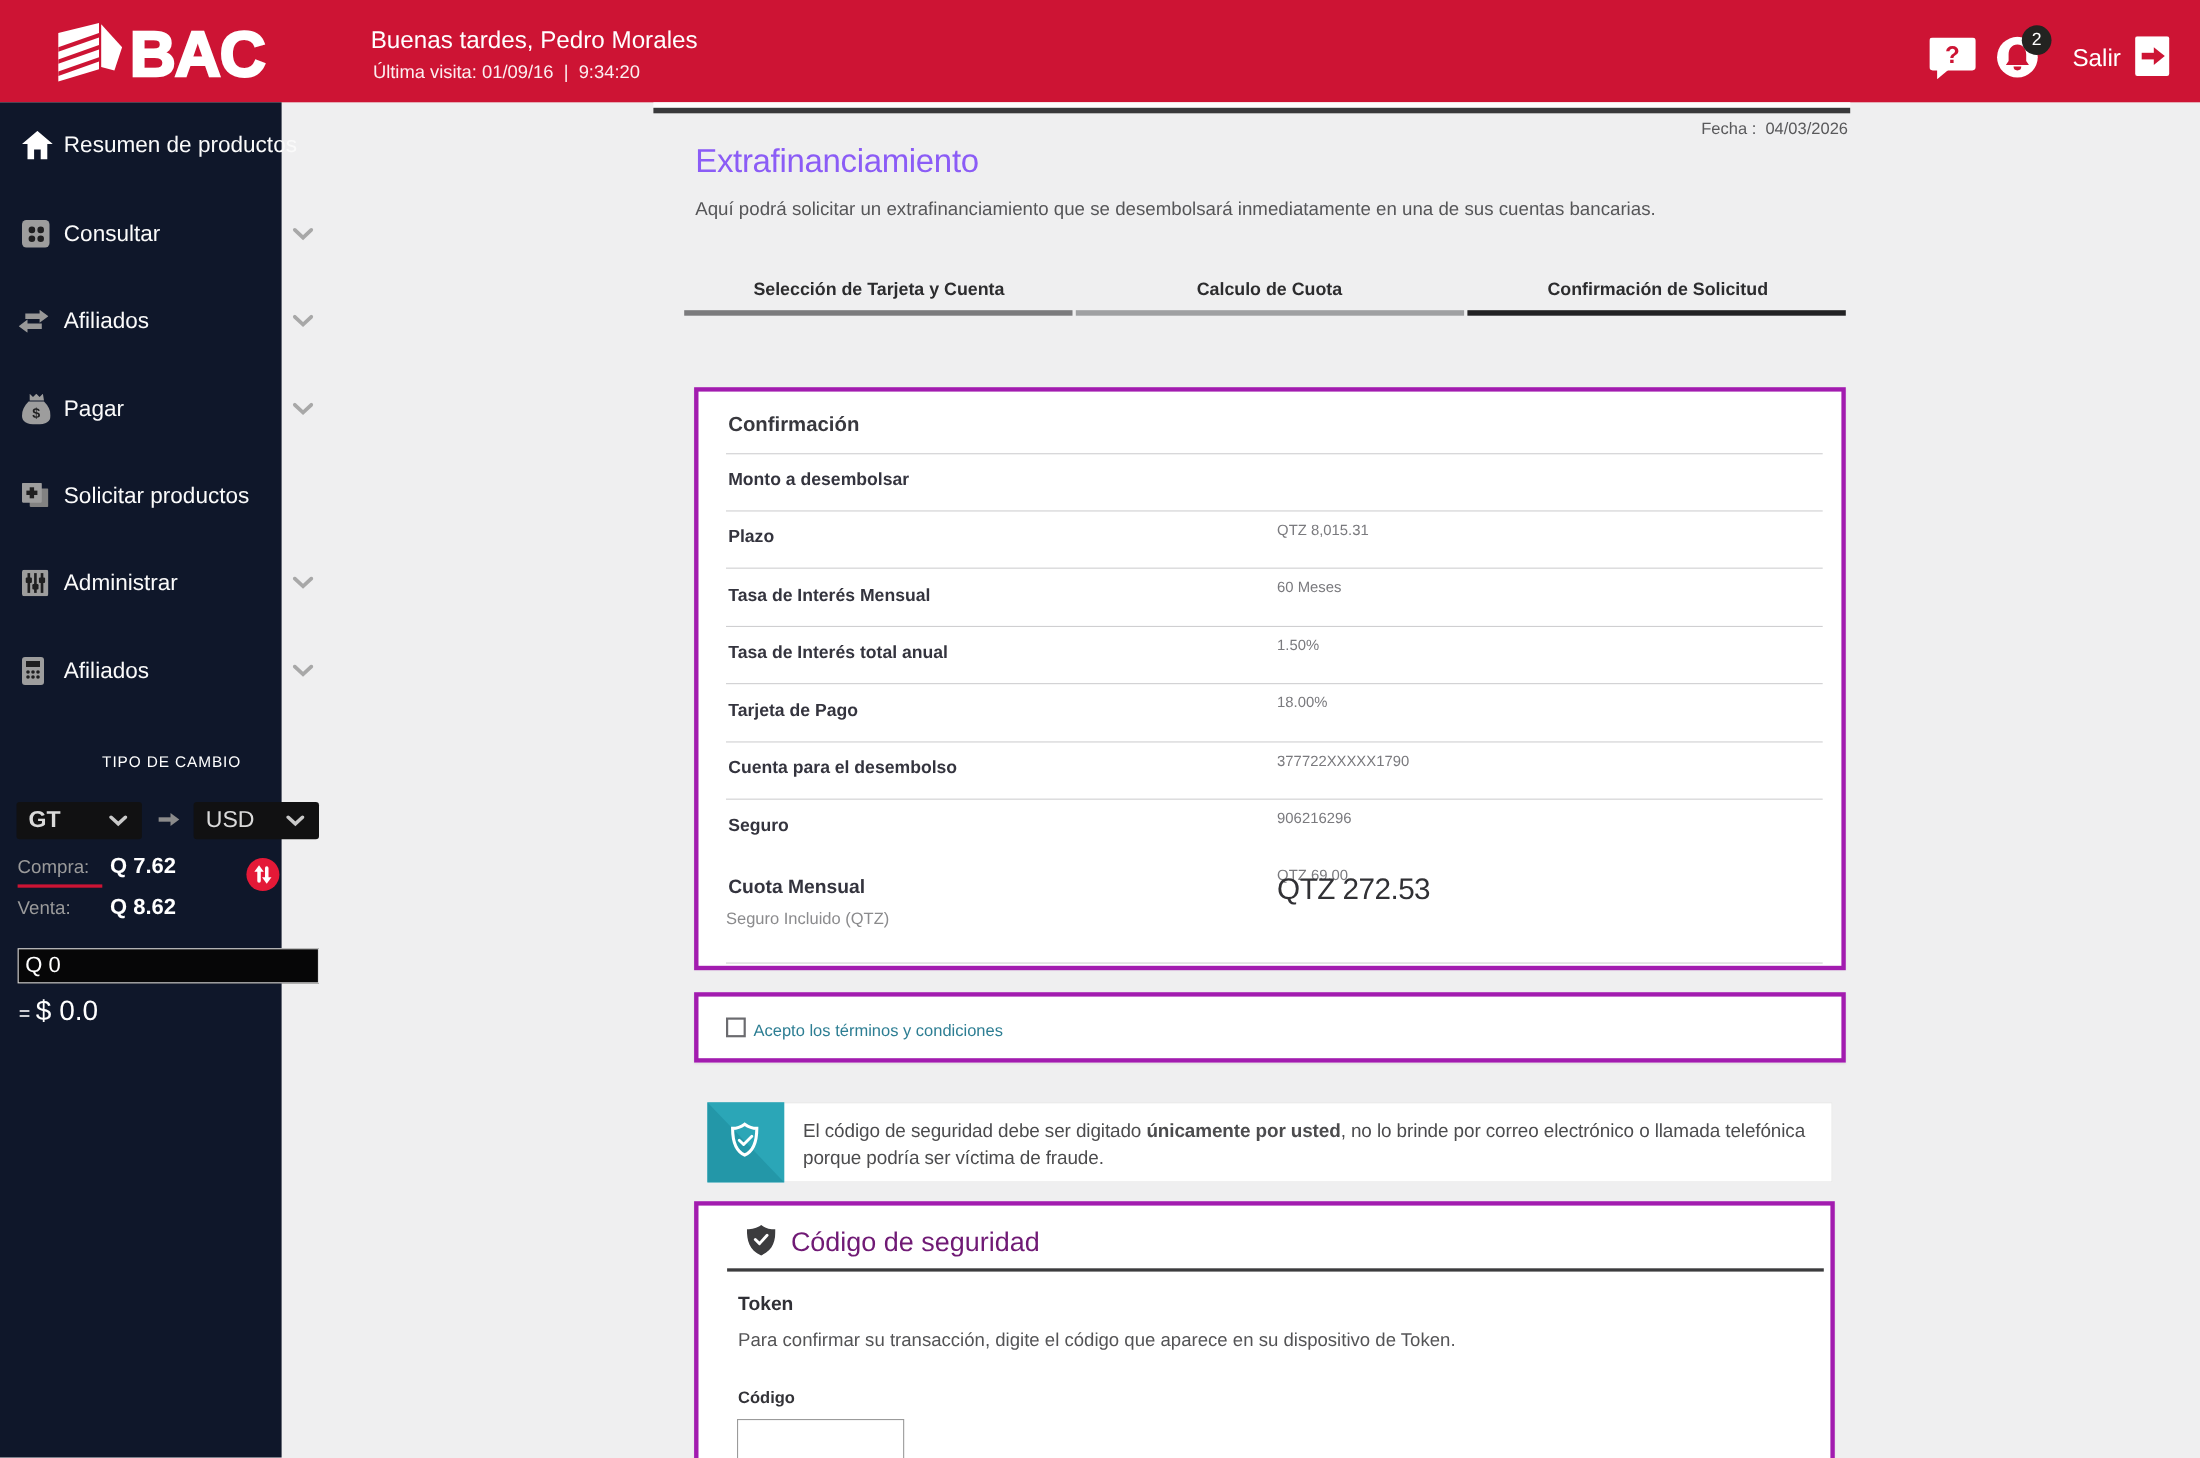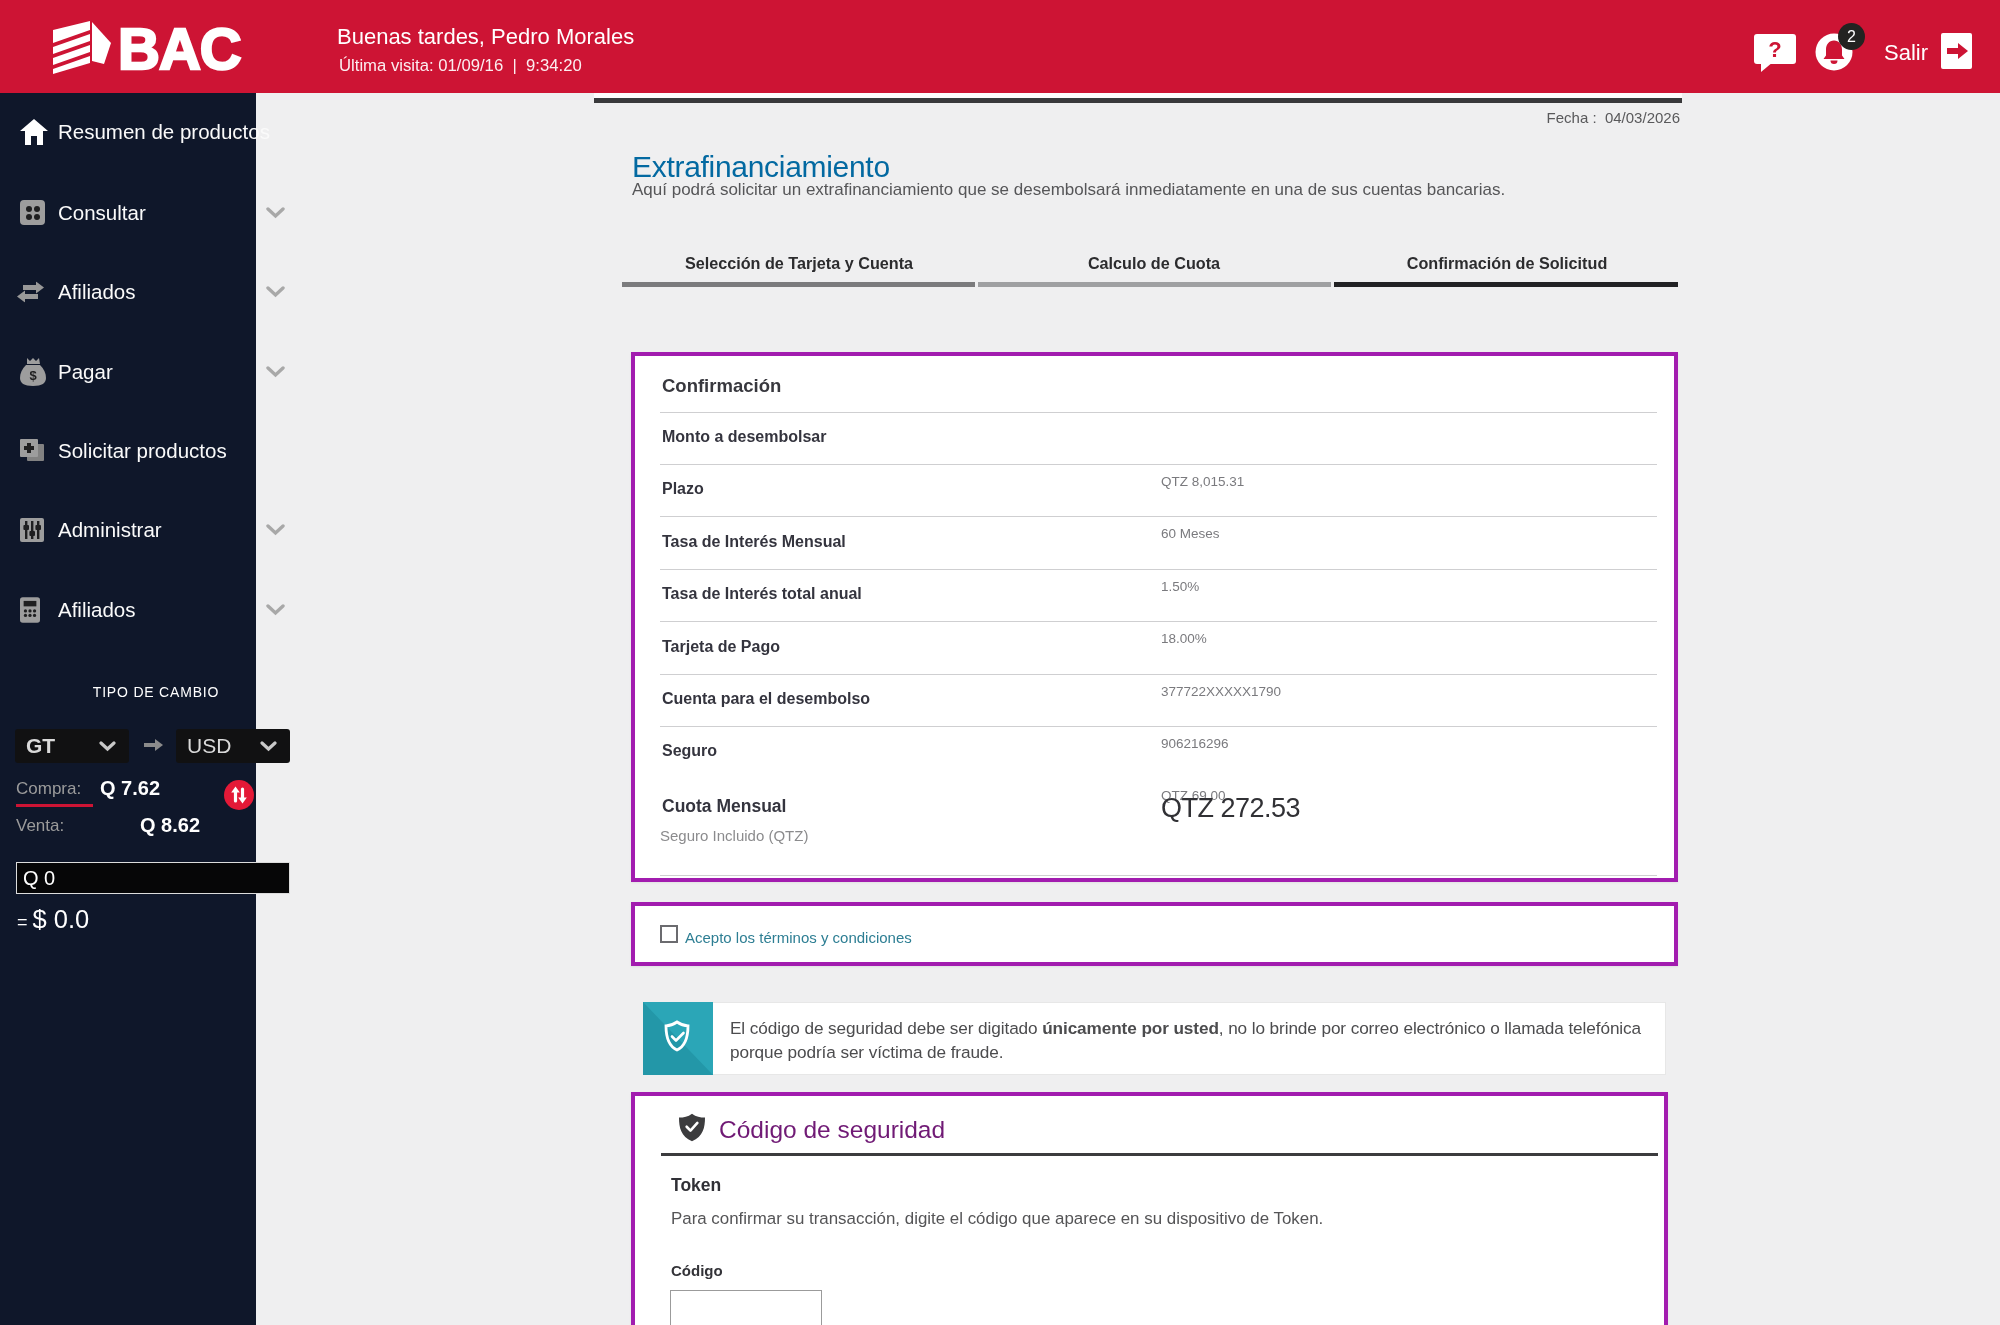--- a/index.html
+++ b/index.html
@@ -19,30 +19,30 @@
 .mitem svg.icn { position:absolute; left:20px; top:50%; transform:translateY(-50%); }
 .mitem svg.chev { position:absolute; left:266px; top:50%; transform:translateY(-50%); }
 #tdc { position:absolute; left:0; top:591px; width:312px; text-align:center; font-size:14px; letter-spacing:0.8px; color:#fff; }
 .ddl { position:absolute; top:636px; width:114px; height:34px; background:#111112; border-radius:3px; color:#dadada; font-size:21px; }
 .ddl span { position:absolute; left:11px; top:5px; }
 .ddl svg { position:absolute; right:13px; top:12px; }
 #cvrow1 { position:absolute; left:16px; top:686px; font-size:17px; color:#9b9b9b; }
 #cvrow1u { position:absolute; left:16px; top:711px; width:77px; height:3px; background:#cd1434; }
 #cvval1 { position:absolute; left:100px; top:684px; font-size:20px; color:#fff; font-weight:bold; }
 #cvrow2 { position:absolute; left:16px; top:723px; font-size:17px; color:#9b9b9b; }
-#cvval2 { position:absolute; left:100px; top:721px; font-size:20px; color:#fff; font-weight:bold;margin-left:40px; }
+#cvval2 { position:absolute; left:100px; top:721px; font-size:20px; color:#fff; font-weight:bold; }
 #swap { position:absolute; left:224px; top:687px; width:30px; height:30px; border-radius:50%; background:#e41937; }
 #qinput { position:absolute; left:16px; top:769px; width:274px; height:32px; background:#060607; border:1px solid #dcdcdc; color:#fff; font-size:20px; line-height:30px; padding-left:6px; }
 #eqv { position:absolute; left:17px; top:812px; color:#fff; }
 #eqv .eq { font-size:18px; } #eqv .val { font-size:25.5px; }
 
 
 #topline { position:absolute; left:594px; top:98px; width:1088px; height:5px; background:#39393b; }
 #fecha { position:absolute; left:1380px; top:109px; width:300px; text-align:right; font-size:15px; color:#59595b; }
-#title { position:absolute; left:632px; top:130px; font-size:30px; letter-spacing:-0.3px; color:#0369a1;margin-top:20px; }
+#title { position:absolute; left:632px; top:130px; font-size:30px; letter-spacing:-0.3px; color:#8b5cf6; }
 #desc { position:absolute; left:632px; top:180px; font-size:17px; color:#565658; }
 
 .tab { position:absolute; top:254px; height:26px; text-align:center; font-size:16.2px; font-weight:bold; color:#2c2c2e; }
 .tabu { position:absolute; top:282px; height:5px; }
 
 
 .card { position:absolute; background:#fff; border:4px solid #a21caf; box-shadow:0 1px 2px rgba(0,0,0,0.06); }
 #conf { left:631px; top:352px; width:1047px; height:530px; }
 #conf .ctitle { position:absolute; left:27px; top:19px; font-size:18.5px; font-weight:bold; color:#38383e; }
 .sep { position:absolute; left:25px; width:997px; height:1px; background:#cfcfd1; }

